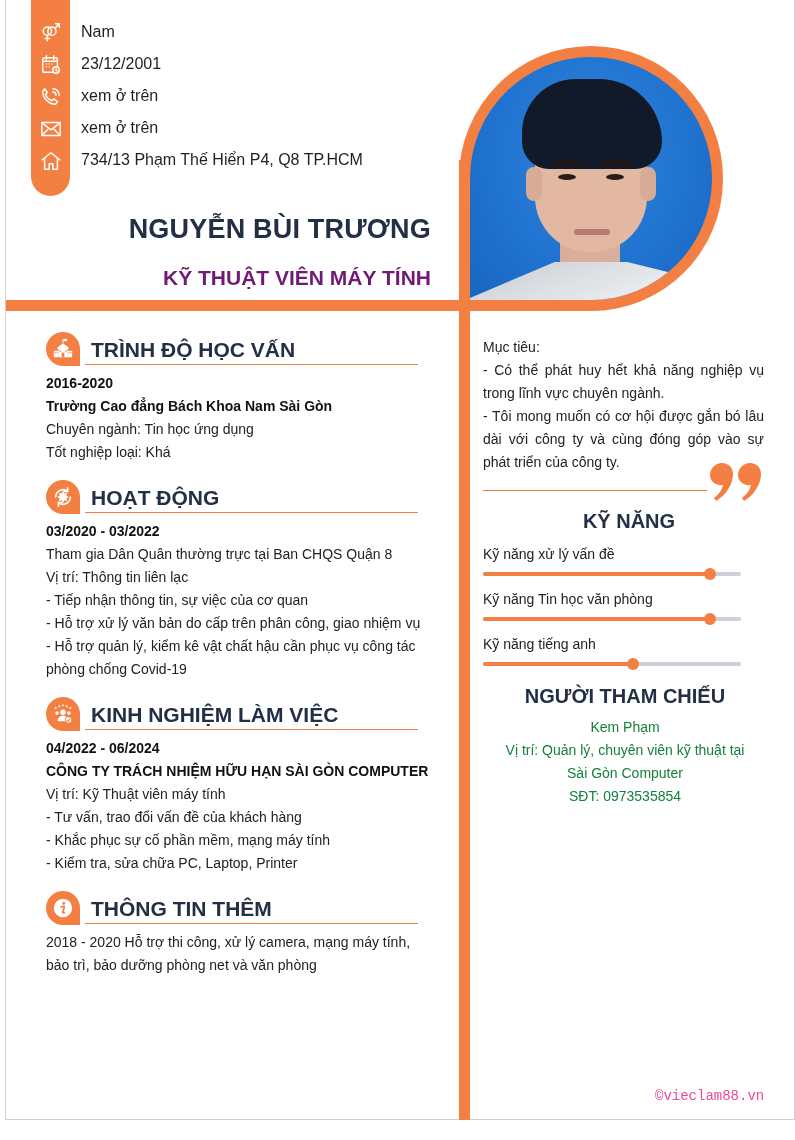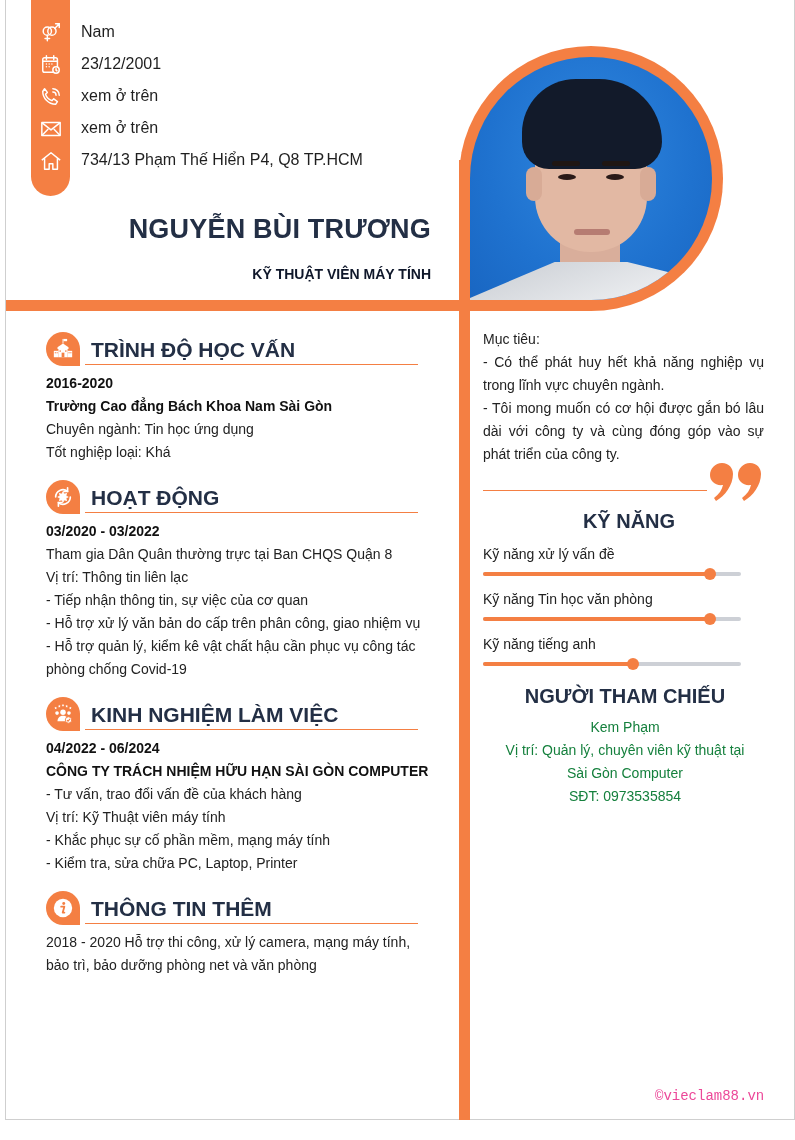--- a/index.html
+++ b/index.html
@@ -21,22 +21,22 @@
   .contact-row .ci { width: 26px; height: 26px; display: flex; align-items: center; justify-content: center; }
   .contact-row .ci svg { width: 22px; height: 22px; }
   .contact-row .ct { position: absolute; left: 43px; top: 6px; font-size: 16px; color: #1f1f1f; white-space: nowrap; }
 
   
   .name {
     position: absolute; right: 364px; top: 214px; font-size: 27px; font-weight: bold;
     color: #232f45; letter-spacing: 0.2px; white-space: nowrap;
   }
   .job-title {
-    position: absolute; right: 364px; top: 266px; font-size: 14px; font-weight: bold;
-    color: #0f172a; white-space: nowrap;
+    position: absolute; right: 364px; top: 266px; font-size: 21px; font-weight: bold;
+    color: #701a75; white-space: nowrap;
   }
 
   
   .hbar { position: absolute; left: 6px; top: 300px; width: 460px; height: 11px; background: #f47f43; }
   .vbar { position: absolute; left: 459px; top: 160px; width: 11px; height: 960px; background: #f47f43; }
 
   
   .photo-frame {
     position: absolute; left: 459px; top: 46px; width: 264px; height: 265px;
     background: #f47f43; border-radius: 132px 132px 132px 0;
@@ -78,21 +78,21 @@
   .sec-icon svg { width: 22px; height: 22px; }
   .sec-title {
     position: absolute; left: 45px; top: 6px; font-size: 21px; font-weight: bold; color: #232f45; white-space: nowrap;
   }
   .sec-rule { position: absolute; left: 39px; right: 0; top: 32px; height: 1px; background: #f47f43; }
   .sec-body { margin-top: 4px; }
   .line { font-size: 14px; line-height: 23px; color: #222; white-space: nowrap; }
   .line.b { font-weight: bold; color: #111; }
 
   
-  .objective { position: absolute; left: 483px; top: 328px; width: 281px; font-size: 14px; line-height: 23px; color: #222; }
+  .objective { position: absolute; left: 483px; top: 336px; width: 281px; font-size: 14px; line-height: 23px; color: #222; }
   .objective p { text-align: justify; }
   .objective .label { text-align: left; }
   .quote-rule { position: absolute; left: 483px; top: 490px; width: 224px; height: 1px; background: #f47f43; }
   .quote-mark {
     position: absolute; left: 710px; top: 432px; font-family: "DejaVu Serif", serif; font-weight: bold;
     font-size: 84px; line-height: 84px; color: #f47f43; letter-spacing: -6px;
   }
 
   .r-heading {
     position: absolute; left: 470px; width: 310px; text-align: center; font-size: 20px; font-weight: bold; color: #232f45;
@@ -259,22 +259,22 @@
         <circle cx="18" cy="18.5" r="3.5" fill="#fff" stroke="#f47f43" stroke-width="1"></circle>
         <path d="M16.3 18.6l1.2 1.2 2.3-2.4" fill="none" stroke="#f47f43" stroke-width="1.2"></path>
       </svg>
     </span>
     <span class="sec-title">KINH NGHIỆM LÀM VIỆC</span>
     <span class="sec-rule"></span>
   </div>
   <div class="sec-body">
     <div class="line b">04/2022 - 06/2024</div>
     <div class="line b">CÔNG TY TRÁCH NHIỆM HỮU HẠN SÀI GÒN COMPUTER</div>
+    <div class="line">Vị trí: Kỹ Thuật viên máy tính</div>
     <div class="line">- Tư vấn, trao đổi vấn đề của khách hàng</div>
-    <div class="line">Vị trí: Kỹ Thuật viên máy tính</div>
     <div class="line">- Khắc phục sự cố phần mềm, mạng máy tính</div>
     <div class="line">- Kiểm tra, sửa chữa PC, Laptop, Printer</div>
   </div>
 </div>
 
 <div class="section" style="top:891px;">
   <div class="sec-head">
     <span class="sec-icon">
       <svg viewBox="0 0 24 24">
         <circle cx="12" cy="12" r="10" fill="#fff"></circle>

